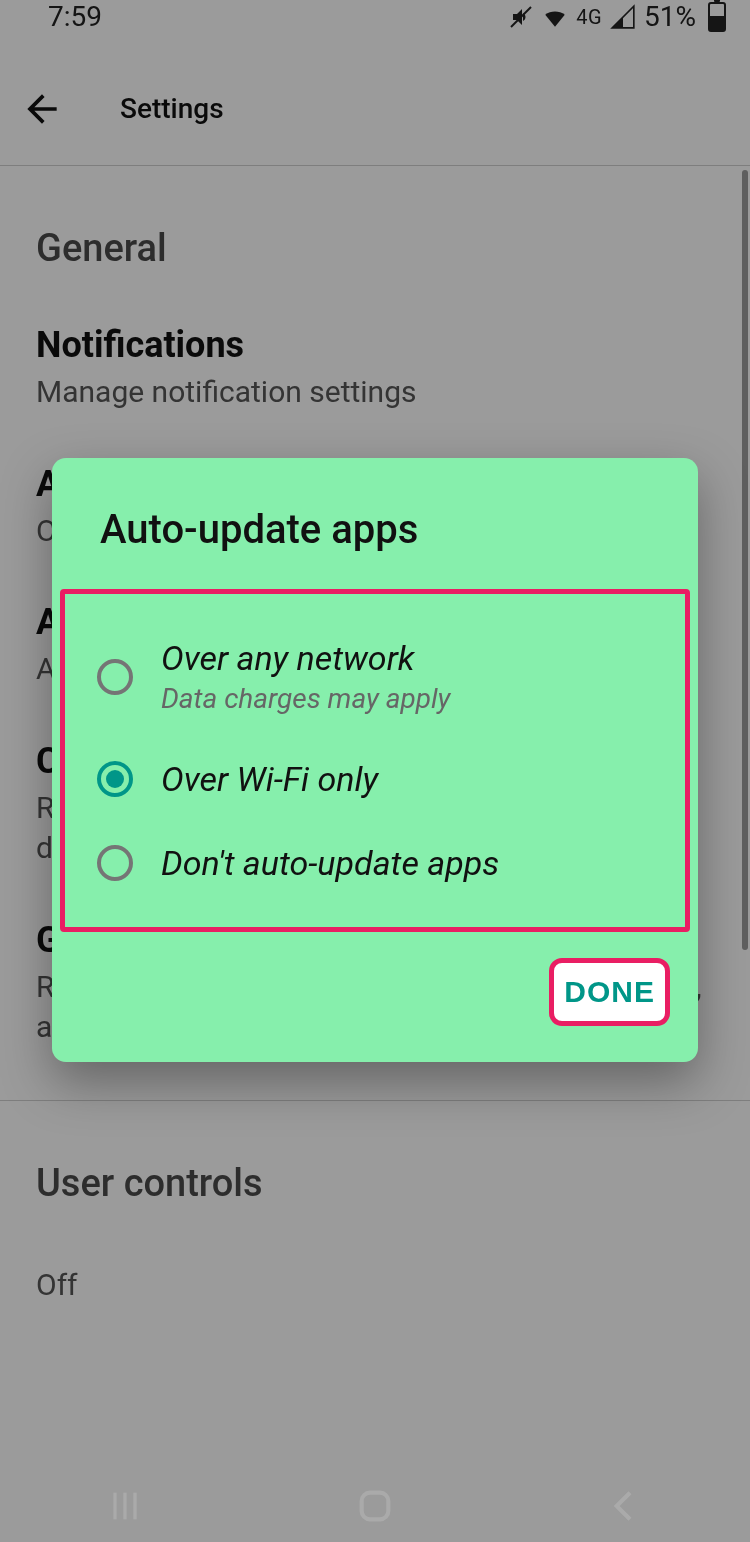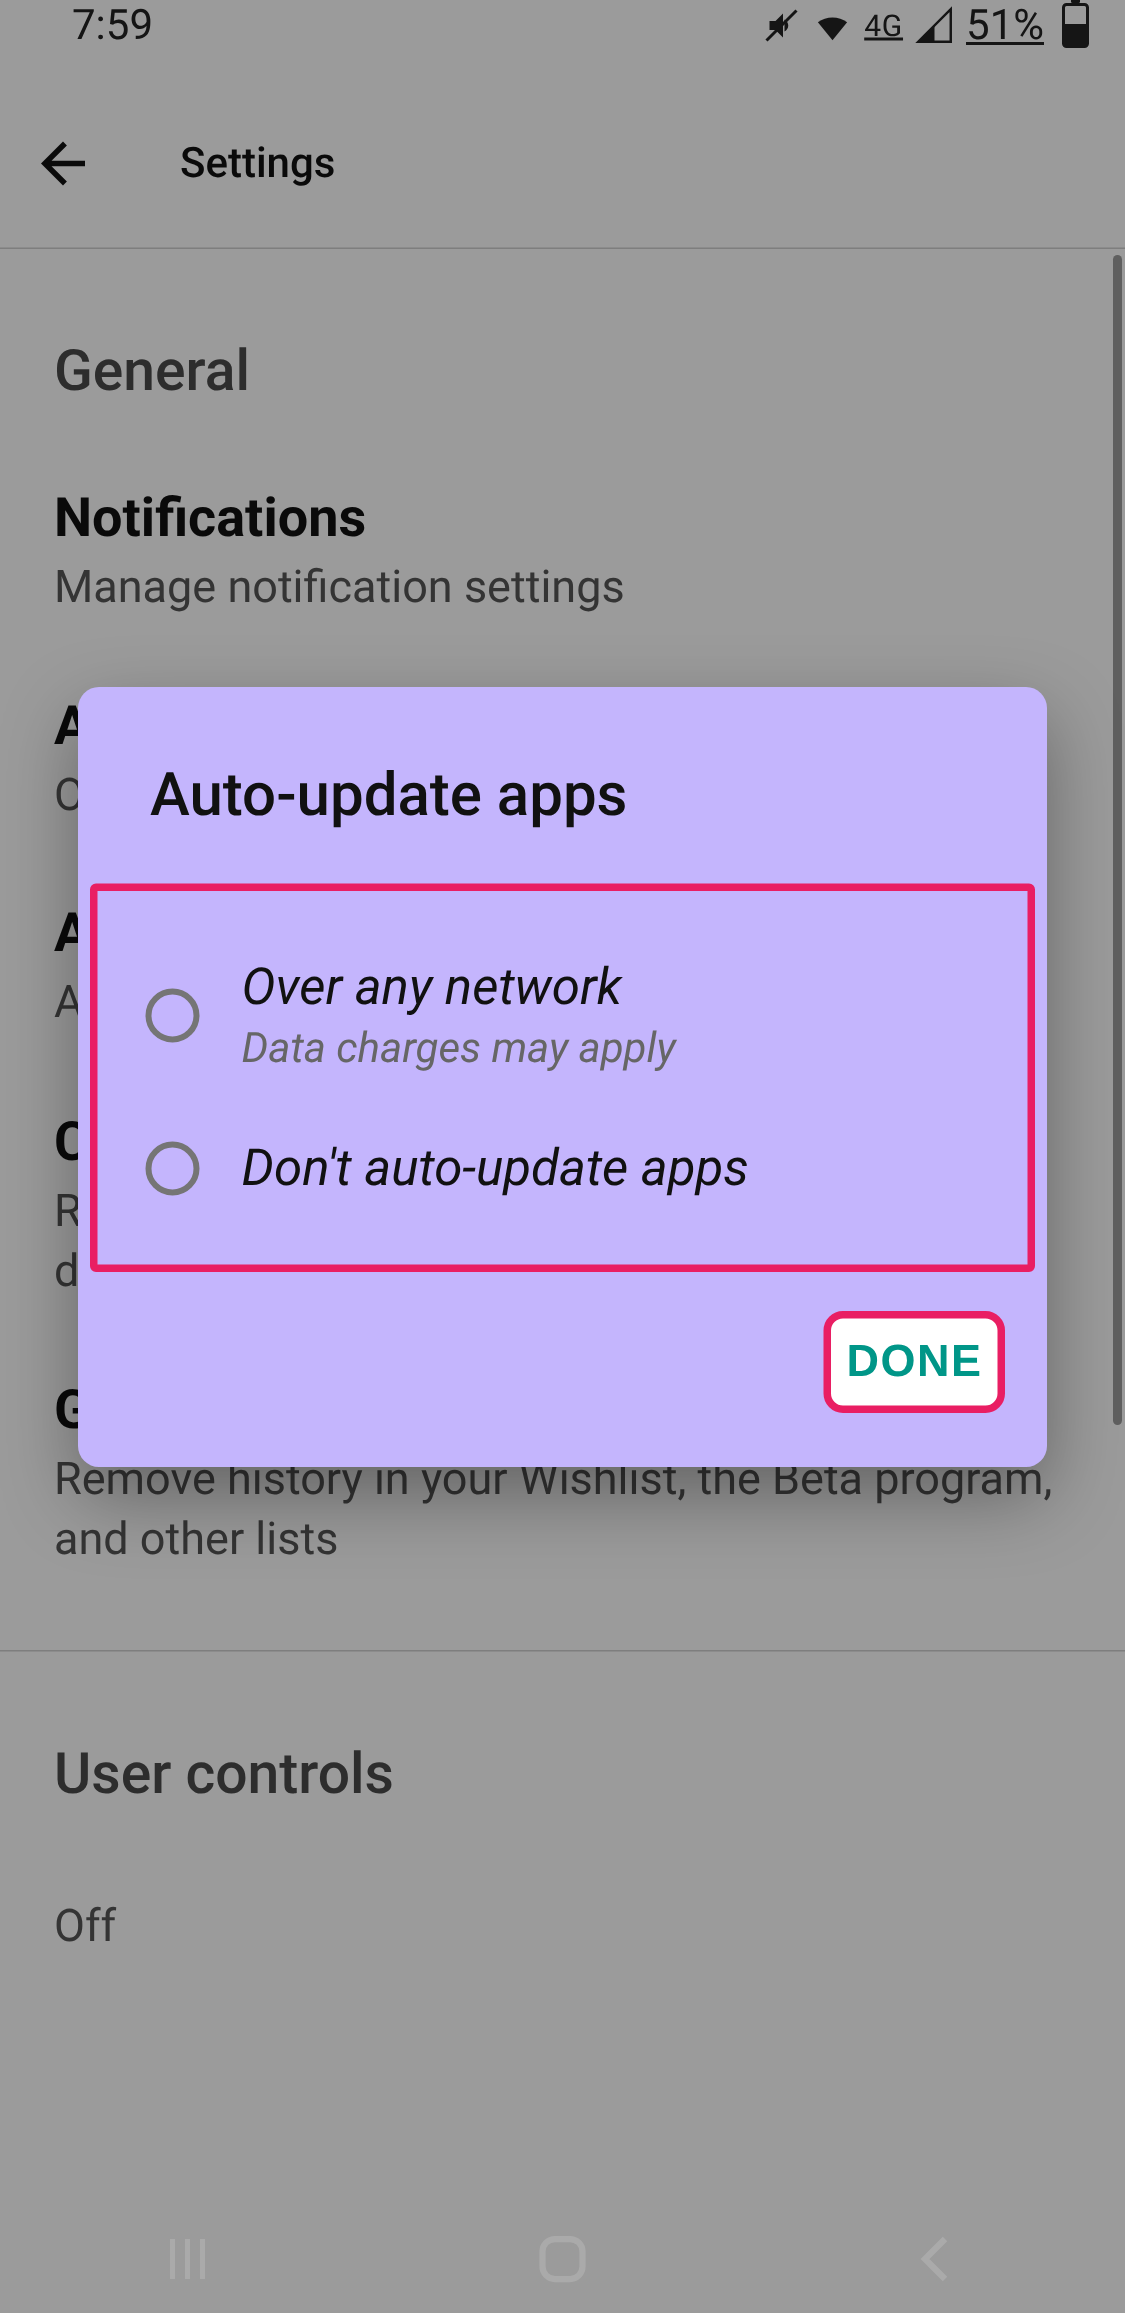--- a/index.html
+++ b/index.html
@@ -1,20 +1,20 @@
 <!DOCTYPE html>
 <html><head>
 <meta charset="utf-8">
 <style>
   * { margin: 0; padding: 0; box-sizing: border-box; }
   html, body { width: 750px; height: 1542px; font-family: Roboto, "Helvetica Neue", Arial, sans-serif; background: #fafafa; overflow: hidden; position: relative; }
 
   
   .status-bar { height: 52px; display: flex; align-items: flex-start; justify-content: space-between; padding: 0 24px 0 48px; font-size: 28px; color: #222; }
-  .status-right { display: flex; align-items: center; gap: 8px; text-decoration: underline; }
+  .status-right { display: flex; align-items: center; gap: 8px; }
   .status-right .ico { width: 26px; height: 26px; display: inline-flex; align-items: center; justify-content: center; }
   .status-right .lbl { font-size: 20px; letter-spacing: 0.5px; }
   .battery { width: 18px; height: 30px; border: 2px solid #222; border-radius: 3px; position: relative; margin-left: 4px; }
   .battery::before { content:""; position:absolute; top:-6px; left:4px; width:6px; height:4px; background:#222; border-radius:1px; }
   .battery::after { content:""; position:absolute; bottom:0; left:0; right:0; height:51%; background:#222; }
 
   
   .app-header { height: 114px; border-bottom: 1px solid #ccc; display: flex; align-items: center; padding: 0 20px; gap: 56px; }
   .app-header .title { font-size: 28px; font-weight: 500; color: #111; }
   .back-arrow { width: 44px; height: 44px; }
@@ -22,21 +22,21 @@
   
   .section-header { font-size: 38px; font-weight: 500; color: #4a4a4a; padding: 60px 36px 36px; }
   .setting-item { padding: 18px 36px 32px; }
   .setting-item .primary { font-size: 36px; color: #111; font-weight: bold; }
   .setting-item .secondary { font-size: 30px; color: #555; margin-top: 6px; line-height: 1.35; }
   .divider { height: 1px; background: #ccc; margin-top: 20px; }
   .scroll-hint { position:absolute; right:2px; top:170px; width:6px; height:780px; background:#999; border-radius:3px; }
 
   
   .scrim { position: absolute; inset: 0; background: rgba(0,0,0,0.38); }
-  .dialog { position: absolute; left: 52px; right: 52px; top: 458px; background: #c4b5fd; border-radius: 14px; box-shadow: 0 20px 50px rgba(0,0,0,0.35); padding: 48px 0 30px; }
+  .dialog { position: absolute; left: 52px; right: 52px; top: 458px; background: #86efac; border-radius: 14px; box-shadow: 0 20px 50px rgba(0,0,0,0.35); padding: 48px 0 30px; }
   .dialog-title { font-size: 40px; font-weight: 500; color: #111; padding: 0 48px 20px; }
   .option-box { margin: 16px 8px 18px; border: 5px solid #e91e63; border-radius: 4px; padding: 22px 12px 22px 12px; }
   .option { display: flex; align-items: center; gap: 28px; padding: 22px 20px; border-radius: 6px; font-style: italic; }
   .radio { width: 36px; height: 36px; border: 4px solid #757575; border-radius: 50%; flex-shrink: 0; display:flex; align-items:center; justify-content:center; }
   .radio.selected { border-color: #009688; }
   .radio.selected::after { content:""; width:18px; height:18px; background:#009688; border-radius:50%; }
   .option .texts .primary { font-size: 34px; color: #111; }
   .option .texts .secondary { font-size: 28px; color: #666; margin-top: 4px; }
   .dialog-actions { display:flex; justify-content:flex-end; padding: 8px 28px 6px; }
   .done-btn { border: 5px solid #e91e63; border-radius: 13px; padding: 12px 10px; font-size: 30px; font-weight: 700; letter-spacing: 1px; color: #009688; background: #fff; }
@@ -131,20 +131,26 @@
 
   <div class="option-box">
     <div class="option">
       <span class="radio"></span>
       <div class="texts">
         <div class="primary">Over any network</div>
         <div class="secondary">Data charges may apply</div>
       </div>
     </div>
 
+    <div class="option">
+      <span class="radio selected"></span>
+      <div class="texts">
+        <div class="primary">Over Wi-Fi only</div>
+      </div>
+    </div>
 
     <div class="option">
       <span class="radio"></span>
       <div class="texts">
         <div class="primary">Don't auto-update apps</div>
       </div>
     </div>
   </div>
 
   <div class="dialog-actions">

